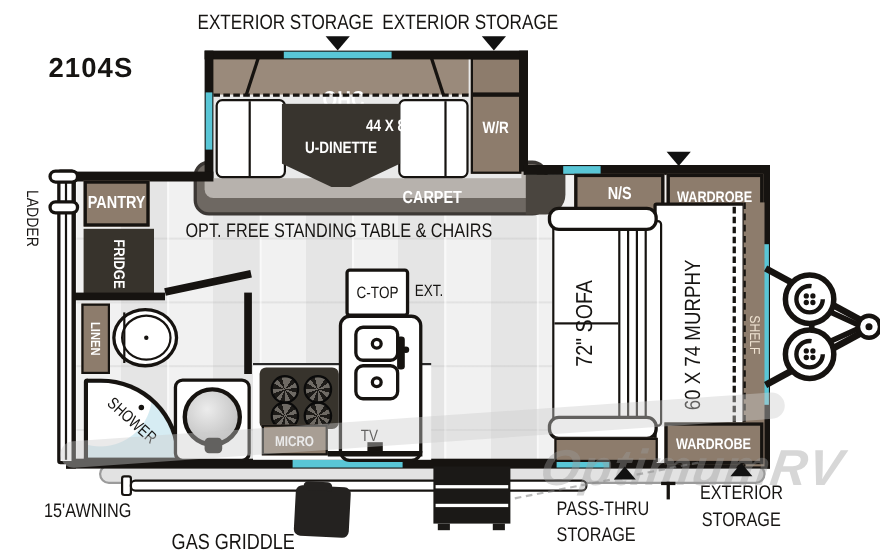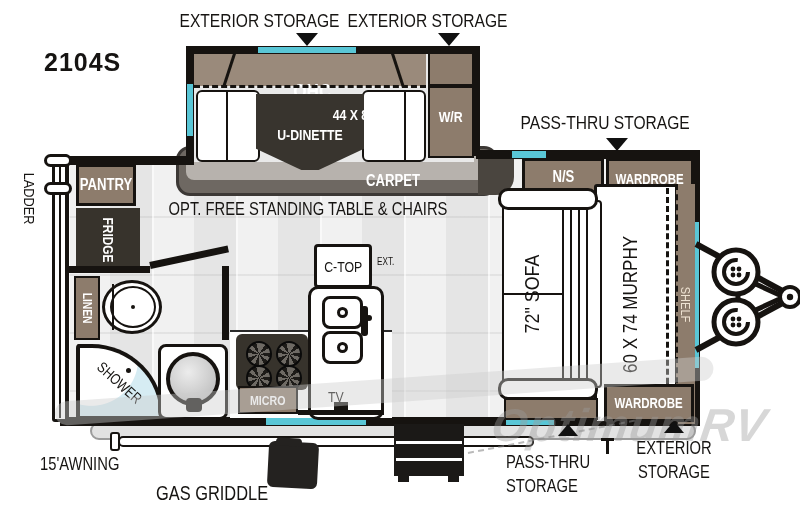--- a/index.html
+++ b/index.html
@@ -131,21 +131,21 @@
 
   <div class="abs brown flexc" style="left:238px;top:386px;width:60px;height:28px;border-width:2px;">
     <span class="lbl wtxt cond" style="position:static;font-size:13px;">MICRO</span>
     </div>
 
   <div class="abs whitebox" style="left:308px;top:286px;width:76px;height:134px;border-radius:10px;"></div>
   <div class="abs whitebox" style="left:314px;top:244px;width:58px;height:44px;border-radius:4px;"></div>
   <div class="lbl flexc" style="left:314px;top:244px;width:58px;height:44px;font-size:15px;">
       <span class="cond">C-TOP</span>
     </div>
-  <div class="lbl" style="left:377px;top:256px;font-size:10px;"><span class="condL" style="display:inline-block">EXT.</span></div>
+  <div class="lbl" style="left:377px;top:256px;font-size:15px;"><span class="condL" style="display:inline-block">EXT.</span></div>
 
   <div class="abs whitebox" style="left:322px;top:296px;width:41px;height:33px;border-radius:8px;"></div>
   <div class="abs" style="left:337px;top:307px;width:11px;height:11px;border:3px solid #161310;border-radius:50%;box-sizing:border-box;"></div>
   <div class="abs whitebox" style="left:322px;top:331px;width:41px;height:33px;border-radius:8px;"></div>
   <div class="abs" style="left:337px;top:342px;width:11px;height:11px;border:3px solid #161310;border-radius:50%;box-sizing:border-box;"></div>
   <div class="abs" style="left:361px;top:306px;width:7px;height:30px;background:#161310;border-radius:3px;"></div>
   <div class="abs" style="left:366px;top:315px;width:6px;height:6px;background:#161310;border-radius:50%;"></div>
 
   <div class="lbl" style="left:328px;top:388px;font-size:15px;"><span class="condL" style="display:inline-block">TV</span></div>
   <div class="abs" style="left:298px;top:410px;width:86px;height:5px;background:#161310;"></div>
@@ -230,21 +230,20 @@
   <div class="abs" style="left:448px;top:476px;width:11px;height:6px;background:#1b1917;"></div>
 
   <div class="abs" style="left:55px;top:402px;width:660px;height:24px;background:rgba(205,205,205,.42);border-radius:12px;transform:rotate(-4deg);transform-origin:left center;"></div>
   <div class="abs" style="left:468px;top:452px;width:170px;height:0;border-top:2px dashed rgba(130,130,130,.55);transform:rotate(-11deg);transform-origin:left center;"></div>
   <div class="lbl" style="left:492px;top:398px;font-size:46px;font-style:italic;font-weight:900;color:rgba(155,155,155,.40);letter-spacing:1px;transform:skewX(-8deg);">OptimumRV</div>
 
   <div class="lbl ctr" style="left:162px;top:10px;width:180px;font-size:19px;"><span class="cond" style="display:inline-block">EXTERIOR STORAGE</span></div>
   <div class="arr-down" style="left:296px;top:33px;"></div>
   <div class="lbl ctr" style="left:330px;top:10px;width:180px;font-size:19px;"><span class="cond" style="display:inline-block">EXTERIOR STORAGE</span></div>
   <div class="arr-down" style="left:438px;top:33px;"></div>
-  <div class="lbl ctr" style="left:502px;top:112px;width:184px;font-size:19px;"><span class="cond" style="display:inline-block">PASS-THRU STORAGE</span></div>
   <div class="arr-down" style="left:606px;top:138px;"></div>
 
   <div class="lbl" style="left:40px;top:454px;font-size:18px;"><span class="condL" style="display:inline-block">15'AWNING</span></div>
   <div class="lbl" style="left:156px;top:482px;font-size:20px;"><span class="condL" style="display:inline-block">GAS GRIDDLE</span></div>
 
   <div class="arr-up" style="left:558px;top:424px;"></div>
   <div class="lbl" style="left:506px;top:452px;font-size:18px;"><span class="condL" style="display:inline-block">PASS-THRU</span></div>
   <div class="lbl" style="left:506px;top:476px;font-size:18px;"><span class="condL" style="display:inline-block">STORAGE</span></div>
 
   <div class="abs" style="left:606px;top:438px;width:3px;height:16px;background:#161310;"></div>

